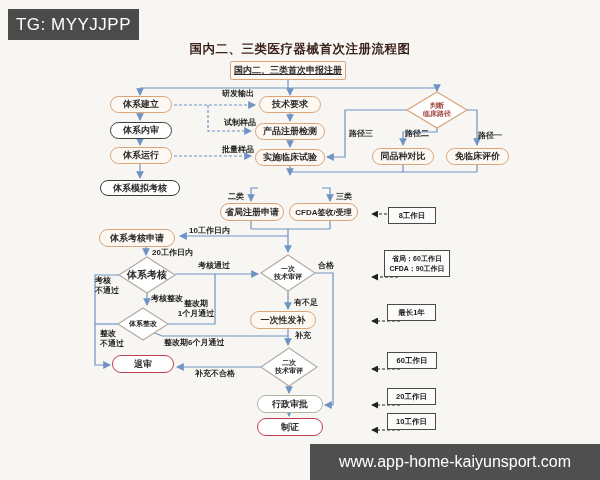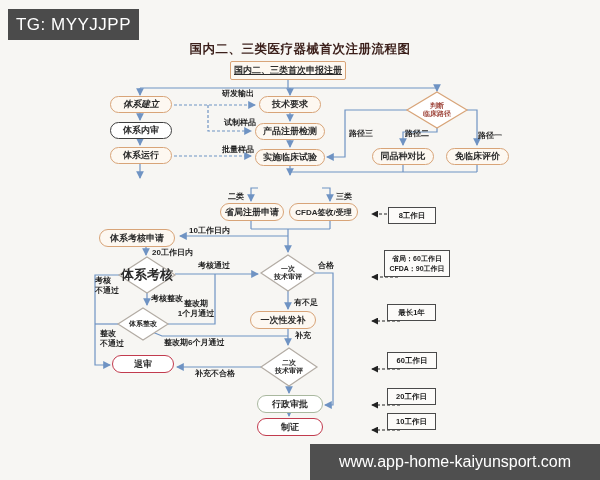--- a/index.html
+++ b/index.html
@@ -15,21 +15,21 @@
   .rectish{border-radius:2px;}
   .orange{border:1.2px solid #d8a478;background:#fdf8f1;}
   .dark{border:1.3px solid #3f3f3f;}
   .red{border:1.4px solid #c23b4e;}
   .green{border:1.2px solid #a9b89f;}
   .fs8{font-size:8px;}
   .elabel{position:absolute;font-size:8px;font-weight:700;color:#1f1f1f;
           white-space:pre;line-height:1.25;z-index:3;}
   .center{text-align:center;}
   .dtext{position:absolute;z-index:3;display:flex;flex-direction:column;align-items:center;
-         justify-content:center;font-size:13px;font-weight:700;color:#2b2b2b;
+         justify-content:center;font-size:10px;font-weight:700;color:#2b2b2b;
          text-align:center;line-height:1.2;white-space:nowrap;}
   .dtext.redtxt{color:#a0493f;}
   .callout{position:absolute;border:1px solid #4a4a4a;background:#fcfbf9;z-index:3;
            display:flex;flex-direction:column;align-items:center;justify-content:center;
            font-size:7.5px;font-weight:700;color:#1c1c1c;line-height:1.3;white-space:nowrap;}
   .badge{position:absolute;left:8px;top:9px;width:131px;height:31px;background:#4b4b4b;
          color:#fff;font-size:17px;display:flex;align-items:center;justify-content:center;
          z-index:5;letter-spacing:.5px;}
   .sitebar{position:absolute;left:310px;top:444px;width:290px;height:36px;background:#4f4f4f;
            color:#fff;font-size:16px;display:flex;align-items:center;justify-content:center;
@@ -102,23 +102,24 @@
       <polygon points="143,308 168,324 143,340 118,324" stroke="#b3aca4" stroke-width="1.2"></polygon>
     </g>
   </svg>
 
   <div class="badge">TG: MYYJJPP</div>
   <div class="sitebar">www.app-home-kaiyunsport.com</div>
 
   <div class="title">国内二、三类医疗器械首次注册流程图</div>
   <div class="node rectish orange" style="left:230px;top:61px;width:116px;height:19px;text-decoration:underline;">国内二、三类首次申报注册</div>
 
-  <div class="node stadium orange" style="left:110px;top:96px;width:62px;height:17px;font-style:italic;">体系建立</div>
+  <div class="node stadium orange" style="left:110px;top:96px;width:62px;height:17px;">体系建立</div>
   <div class="node stadium dark" style="left:110px;top:122px;width:62px;height:17px;">体系内审</div>
   <div class="node stadium orange" style="left:110px;top:147px;width:62px;height:17px;">体系运行</div>
+  <div class="node stadium dark" style="left:100px;top:180px;width:80px;height:16px;">体系模拟考核</div>
 
   <div class="node stadium orange" style="left:259px;top:96px;width:62px;height:17px;">技术要求</div>
   <div class="node stadium orange" style="left:255px;top:123px;width:70px;height:17px;">产品注册检测</div>
   <div class="node stadium orange" style="left:255px;top:149px;width:70px;height:17px;">实施临床试验</div>
   <div class="node stadium orange" style="left:220px;top:203px;width:64px;height:18px;">省局注册申请</div>
   <div class="node stadium orange fs8" style="left:289px;top:203px;width:69px;height:18px;">CFDA签收/受理</div>
   <div class="node stadium orange" style="left:99px;top:229px;width:76px;height:18px;">体系考核申请</div>
   <div class="node stadium orange" style="left:250px;top:311px;width:66px;height:18px;">一次性发补</div>
   <div class="node stadium red" style="left:112px;top:355px;width:62px;height:18px;">退审</div>
   <div class="node stadium green" style="left:257px;top:395px;width:66px;height:18px;">行政审批</div>

